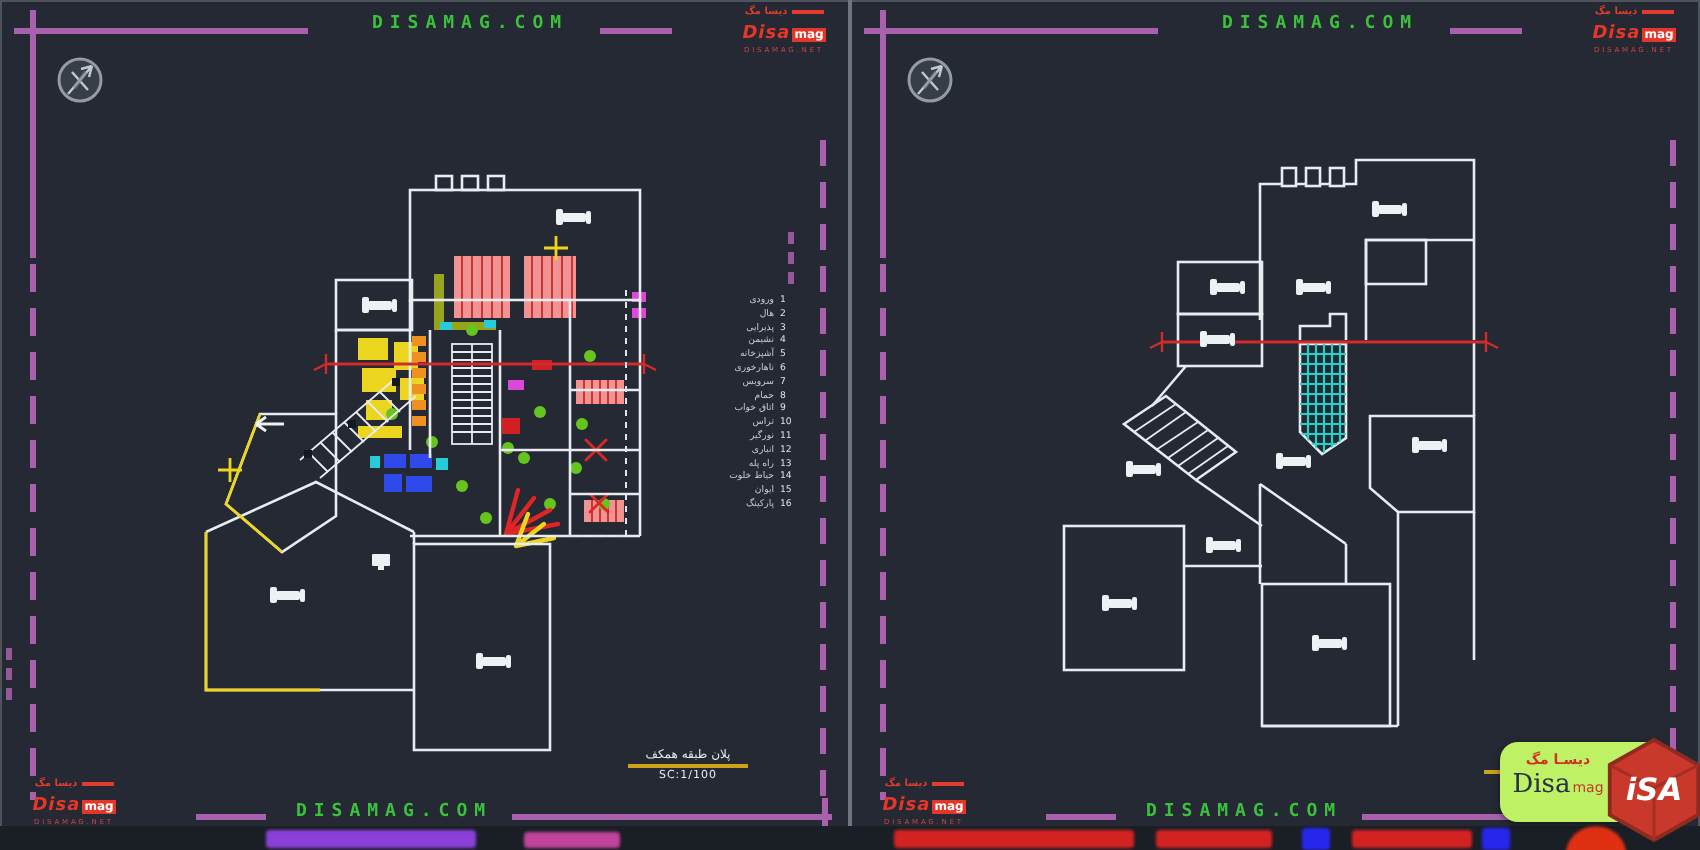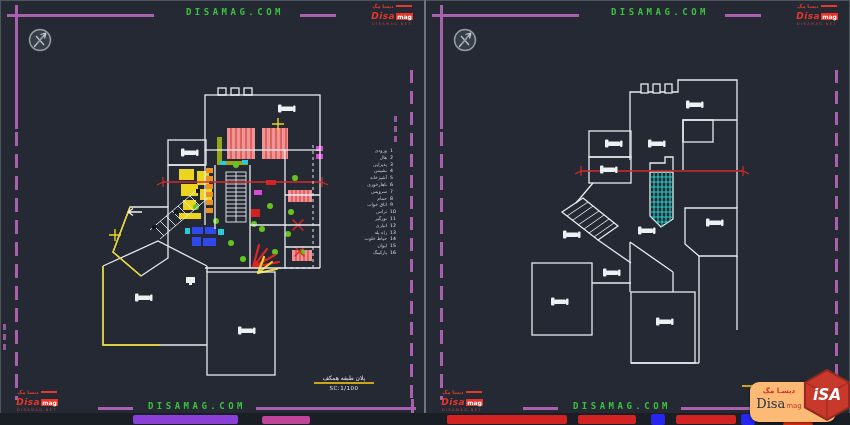--- a/index.html
+++ b/index.html
@@ -50,21 +50,21 @@
 
   
   .title-block{position:absolute;left:314px;top:374px;width:60px;z-index:3;text-align:center;}
   .tb-name{font-size:6px;color:#e8ecef;line-height:7px;}
   .tb-line{height:2px;background:#cfa21c;margin:1px 0;}
   .tb-scale{font-size:5.5px;color:#e8ecef;letter-spacing:.5px;}
   .roof-title-line{position:absolute;left:317px;top:385px;width:28px;height:2px;background:#cfa21c;z-index:3;}
 
   
   .watermark{position:absolute;left:750px;top:370px;width:100px;height:50px;z-index:6;}
-  .wm-card{position:absolute;left:0;top:12px;width:86px;height:40px;background:#fdba74;border-radius:9px;box-shadow:0 1px 3px rgba(0,0,0,.5);}
+  .wm-card{position:absolute;left:0;top:1px;width:86px;height:40px;background:#bef264;border-radius:9px;box-shadow:0 1px 3px rgba(0,0,0,.5);}
   .wm-fa{margin-top:5px;width:58px;text-align:center;color:#d03028;font-size:7px;font-weight:bold;line-height:9px;}
   .wm-en{width:58px;text-align:center;font-family:"DejaVu Serif",serif;font-size:13px;color:#273049;line-height:15px;}
   .wm-suf{font-size:7px;color:#c23b2e;margin-left:1px;font-family:"DejaVu Sans",sans-serif;}
   .wm-cube{position:absolute;left:52px;top:-4px;width:50px;height:56px;}
 
   
   .cutstrip{position:absolute;left:0;top:413px;width:850px;height:12px;background:#1a1e25;z-index:5;}
   .blob{position:absolute;filter:blur(.7px);border-radius:2px;z-index:5;}
 </style>
 </head>

